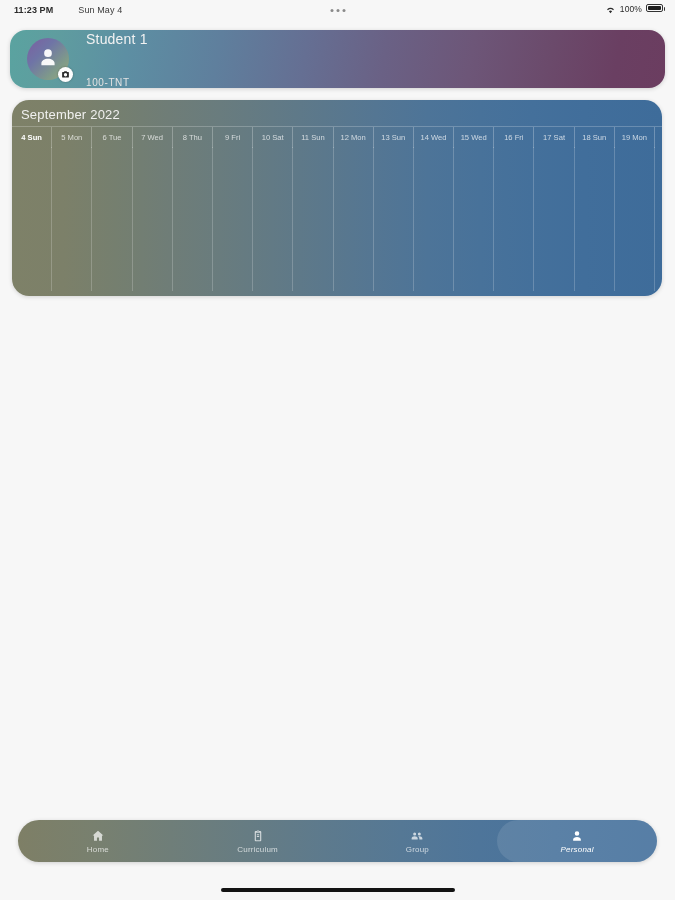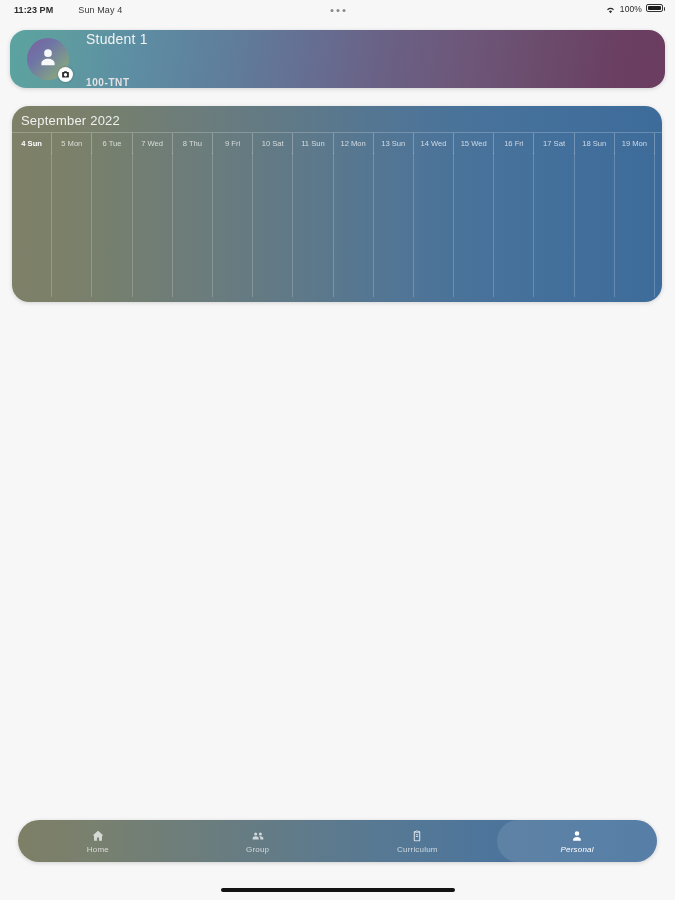--- a/index.html
+++ b/index.html
@@ -59,32 +59,31 @@
   .cam-badge{
     position:absolute; right:-4px; bottom:-2px;
     width:15px; height:15px; border-radius:50%;
     background:#fdfdfd;
     display:flex; align-items:center; justify-content:center;
     box-shadow:0 0 2px rgba(0,0,0,.35);
   }
   .cam-badge svg{ width:9px; height:9px; fill:#2c2c2c; }
   .profile-text{ margin-left:17px; display:flex; flex-direction:column; gap:2px; }
   .profile-name{ font-size:14px; font-weight:500; color:#f2f2f2; letter-spacing:.2px; }
-  .profile-sub{ font-size:10px; font-weight:700; color:#e2e2e2; letter-spacing:.6px;margin-top:28px; }
+  .profile-sub{ font-size:10px; font-weight:400; color:#e2e2e2; letter-spacing:.6px;margin-top:28px; }
 
   
   .cal-card{
     position:absolute; left:12px; top:100px; width:650px; height:196px;
     border-radius:17px; overflow:hidden;
     background:linear-gradient(90deg,
       #7e8168 0%, #7c8069 8%, #757f6f 16%, #6f7d77 24%,
       #697c7e 32%, #627a85 40%, #5b788c 48%, #547693 56%,
       #4d7498 64%, #48729a 72%, #44709b 80%, #416e9b 88%, #3e6c9a 100%);
     box-shadow:0 1px 4px rgba(0,0,0,.15);
-    margin-top:6px;
   }
   .cal-title{
     padding:7px 0 4px 9px;
     font-size:13px; color:#f0f0ef; font-weight:400; letter-spacing:.2px;
   }
   .cal-days{
     display:flex; height:21px; width:100%;
     border-top:1px solid rgba(255,255,255,.22);
   }
   .cal-day{
@@ -224,34 +223,34 @@
       <span class="ico">
         <svg viewBox="0 0 24 24">
           <path d="M12 3.2L2.8 11h2.4v9.2h5V14.6h3.6v5.6h5V11h2.4L12 3.2z"></path>
         </svg>
       </span>
       <span class="lbl">Home</span>
     </div>
     <div class="tab">
       <span class="ico">
         <svg viewBox="0 0 24 24">
-          <path d="M8 11a2.6 2.6 0 1 0 0-5.2A2.6 2.6 0 0 0 8 11zm8 0a2.6 2.6 0 1 0 0-5.2 2.6 2.6 0 0 0 0 5.2zM8 12.6c-2.6 0-5.2 1.4-5.2 3.2v2.4h10.4v-2.4c0-1.8-2.6-3.2-5.2-3.2zm8 0c-.7 0-1.4.1-2 .3 1.2.8 2 1.8 2 2.9v2.4h5.2v-2.4c0-1.8-2.6-3.2-5.2-3.2z"></path>
-        </svg>
-      </span>
-      <span class="lbl">Group</span>
-    </div>
-    <div class="tab">
-      <span class="ico">
-        <svg viewBox="0 0 24 24">
           <path d="M16 3.4h-2.1a2 2 0 0 0-3.8 0H8a1.6 1.6 0 0 0-1.6 1.6v14.4A1.6 1.6 0 0 0 8 21h8a1.6 1.6 0 0 0 1.6-1.6V5A1.6 1.6 0 0 0 16 3.4zM12 3a.9.9 0 1 1 0 1.8A.9.9 0 0 1 12 3zm3.6 16.2H8.4V6.4h7.2v12.8z"></path>
           <path d="M10 9h4v1.6h-4zM10 12h4v1.6h-4z"></path>
         </svg>
       </span>
       <span class="lbl">Curriculum</span>
     </div>
+    <div class="tab">
+      <span class="ico">
+        <svg viewBox="0 0 24 24">
+          <path d="M8 11a2.6 2.6 0 1 0 0-5.2A2.6 2.6 0 0 0 8 11zm8 0a2.6 2.6 0 1 0 0-5.2 2.6 2.6 0 0 0 0 5.2zM8 12.6c-2.6 0-5.2 1.4-5.2 3.2v2.4h10.4v-2.4c0-1.8-2.6-3.2-5.2-3.2zm8 0c-.7 0-1.4.1-2 .3 1.2.8 2 1.8 2 2.9v2.4h5.2v-2.4c0-1.8-2.6-3.2-5.2-3.2z"></path>
+        </svg>
+      </span>
+      <span class="lbl">Group</span>
+    </div>
     <div class="tab active">
       <span class="ico">
         <svg viewBox="0 0 24 24">
           <path d="M12 11.6a3.9 3.9 0 1 0 0-7.8 3.9 3.9 0 0 0 0 7.8zm0 1.9c-3.6 0-6.6 2-6.6 4.5V20h13.2v-2c0-2.5-3-4.5-6.6-4.5z"></path>
         </svg>
       </span>
       <span class="lbl">Personal</span>
     </div>
   </div>
 

